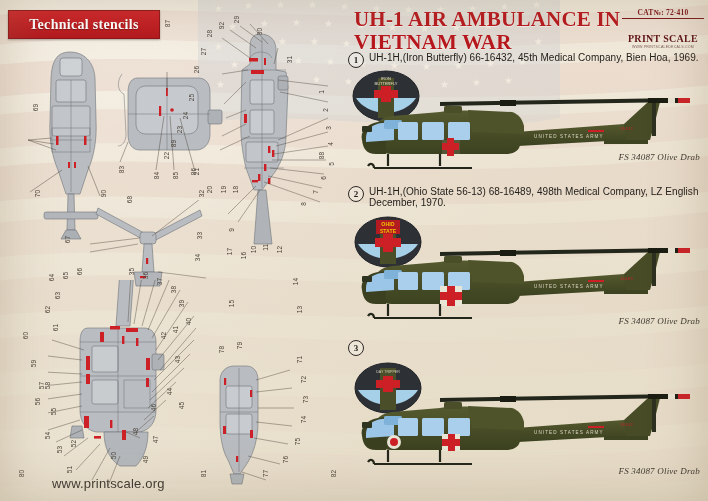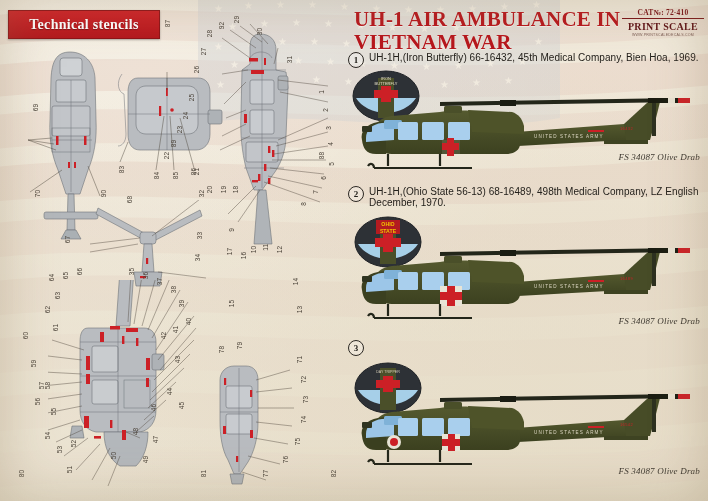--- a/index.html
+++ b/index.html
@@ -63,21 +63,21 @@
   .scale-rule{flex:0 0 36px;height:3px;background:#b7161c;}
   .scale-txt{
     font-family:"Liberation Serif", serif;
     color:#b7161c;font-weight:bold;font-size:13px;letter-spacing:.4px;
     margin-left:2px;white-space:nowrap;
   }
   .brandbox{position:absolute;right:4px;top:8px;width:82px;text-align:center;}
   .catn{font-family:"Liberation Serif", serif;font-size:7.5px;color:#7a1216;
     letter-spacing:.2px;border-bottom:1px solid #7a1216;padding-bottom:1px;font-weight:bold;}
   .brand{font-family:"Liberation Serif", serif;font-size:10px;font-weight:bold;
-    color:#5d1014;letter-spacing:.3px;margin-top:2px;}
+    color:#5d1014;letter-spacing:.3px;margin-top:14px;}
   .brandurl{font-size:3.6px;color:#7a5b52;letter-spacing:.2px;margin-top:1px;
     transform:scale(1,1.1);}
 
   .profile{position:absolute;left:8px;width:356px;}
   .cap{display:flex;align-items:flex-start;gap:5px;}
   .num{
     flex:0 0 auto;width:14px;height:14px;border:1.2px solid #2c2823;border-radius:50%;
     display:flex;align-items:center;justify-content:center;
     font-family:"Liberation Serif", serif;font-size:9px;color:#23201b;font-weight:bold;
     background:rgba(255,255,255,.25);
@@ -509,20 +509,21 @@
     <div class="cal rot" style="left:300px;top:416px;">74</div>
     <div class="cal rot" style="left:294px;top:438px;">75</div>
     <div class="cal rot" style="left:282px;top:456px;">76</div>
     <div class="cal rot" style="left:262px;top:470px;">77</div>
     <div class="cal rot" style="left:218px;top:346px;">78</div>
     <div class="cal rot" style="left:236px;top:342px;">79</div>
     <div class="cal rot" style="left:18px;top:470px;">80</div>
     <div class="cal rot" style="left:200px;top:470px;">81</div>
     <div class="cal rot" style="left:330px;top:470px;">82</div>
 
+    <div class="site-url">www.printscale.org</div>
   </div>
 
   <div id="right-panel">
 
     <div class="title-block">
       <div class="title-line">UH-1 AIR AMBULANCE IN</div>
       <div class="title-line">VIETNAM WAR</div>
     </div>
 
 

